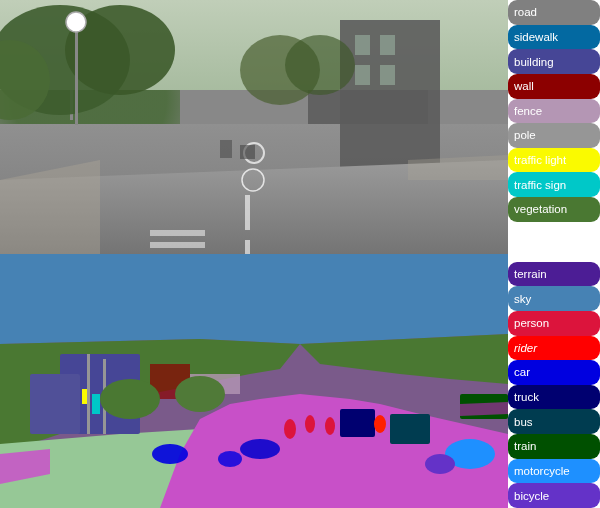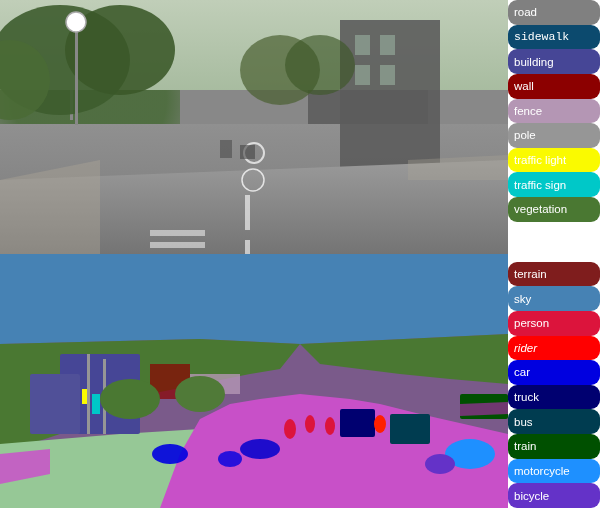--- a/index.html
+++ b/index.html
@@ -246,29 +246,29 @@
       <ellipse cx="260" cy="195" rx="20" ry="10" fill="#0000cc" opacity="0.85"></ellipse>
 
       <polygon points="0,200 0,230 50,220 50,195" fill="#e020e0" opacity="0.6"></polygon>
       <polygon points="460,150 508,148 508,160 460,162" fill="#e020e0" opacity="0.5"></polygon>
     </svg>
   </div>
 </div>
 
 <div id="legend">
 <div class="legend-item" style="background-color: rgb(128, 128, 128);">road</div>
-    <div class="legend-item" style="background-color: #0c4a6e; font-family: Liberation Mono, monospace;">sidewalk</div>
+    <div class="legend-item" style="background-color: #0369a1;">sidewalk</div>
     <div class="legend-item" style="background-color: rgb(70, 70, 150);">building</div>
     <div class="legend-item" style="background-color: rgb(140, 0, 0);">wall</div>
     <div class="legend-item" style="background-color: rgb(180, 150, 180);">fence</div>
     <div class="legend-item" style="background-color: rgb(150, 150, 150);">pole</div>
     <div class="legend-item" style="background-color: rgb(250, 250, 0);">traffic light</div>
     <div class="legend-item" style="background-color: rgb(0, 200, 200);">traffic sign</div>
     <div class="legend-item" style="background-color: rgb(74, 120, 50);">vegetation</div>
-    <div class="legend-item" style="background-color: #7f1d1d; margin-top: 40px;">terrain</div>
+    <div class="legend-item" style="background-color: #4c1d95; margin-top: 40px;">terrain</div>
     <div class="legend-item" style="background-color: rgb(70, 130, 180);">sky</div>
     <div class="legend-item" style="background-color: rgb(220, 20, 60);">person</div>
     <div class="legend-item" style="background-color: rgb(255, 0, 0); font-style: italic;">rider</div>
     <div class="legend-item" style="background-color: rgb(0, 0, 224);">car</div>
     <div class="legend-item" style="background-color: rgb(0, 0, 112);">truck</div>
     <div class="legend-item" style="background-color: rgb(0, 60, 80);">bus</div>
     <div class="legend-item" style="background-color: rgb(0, 80, 0);">train</div>
     <div class="legend-item" style="background-color: rgb(30, 144, 255);">motorcycle</div>
     <div class="legend-item" style="background-color: rgb(100, 50, 200);">bicycle</div>
   </div>

